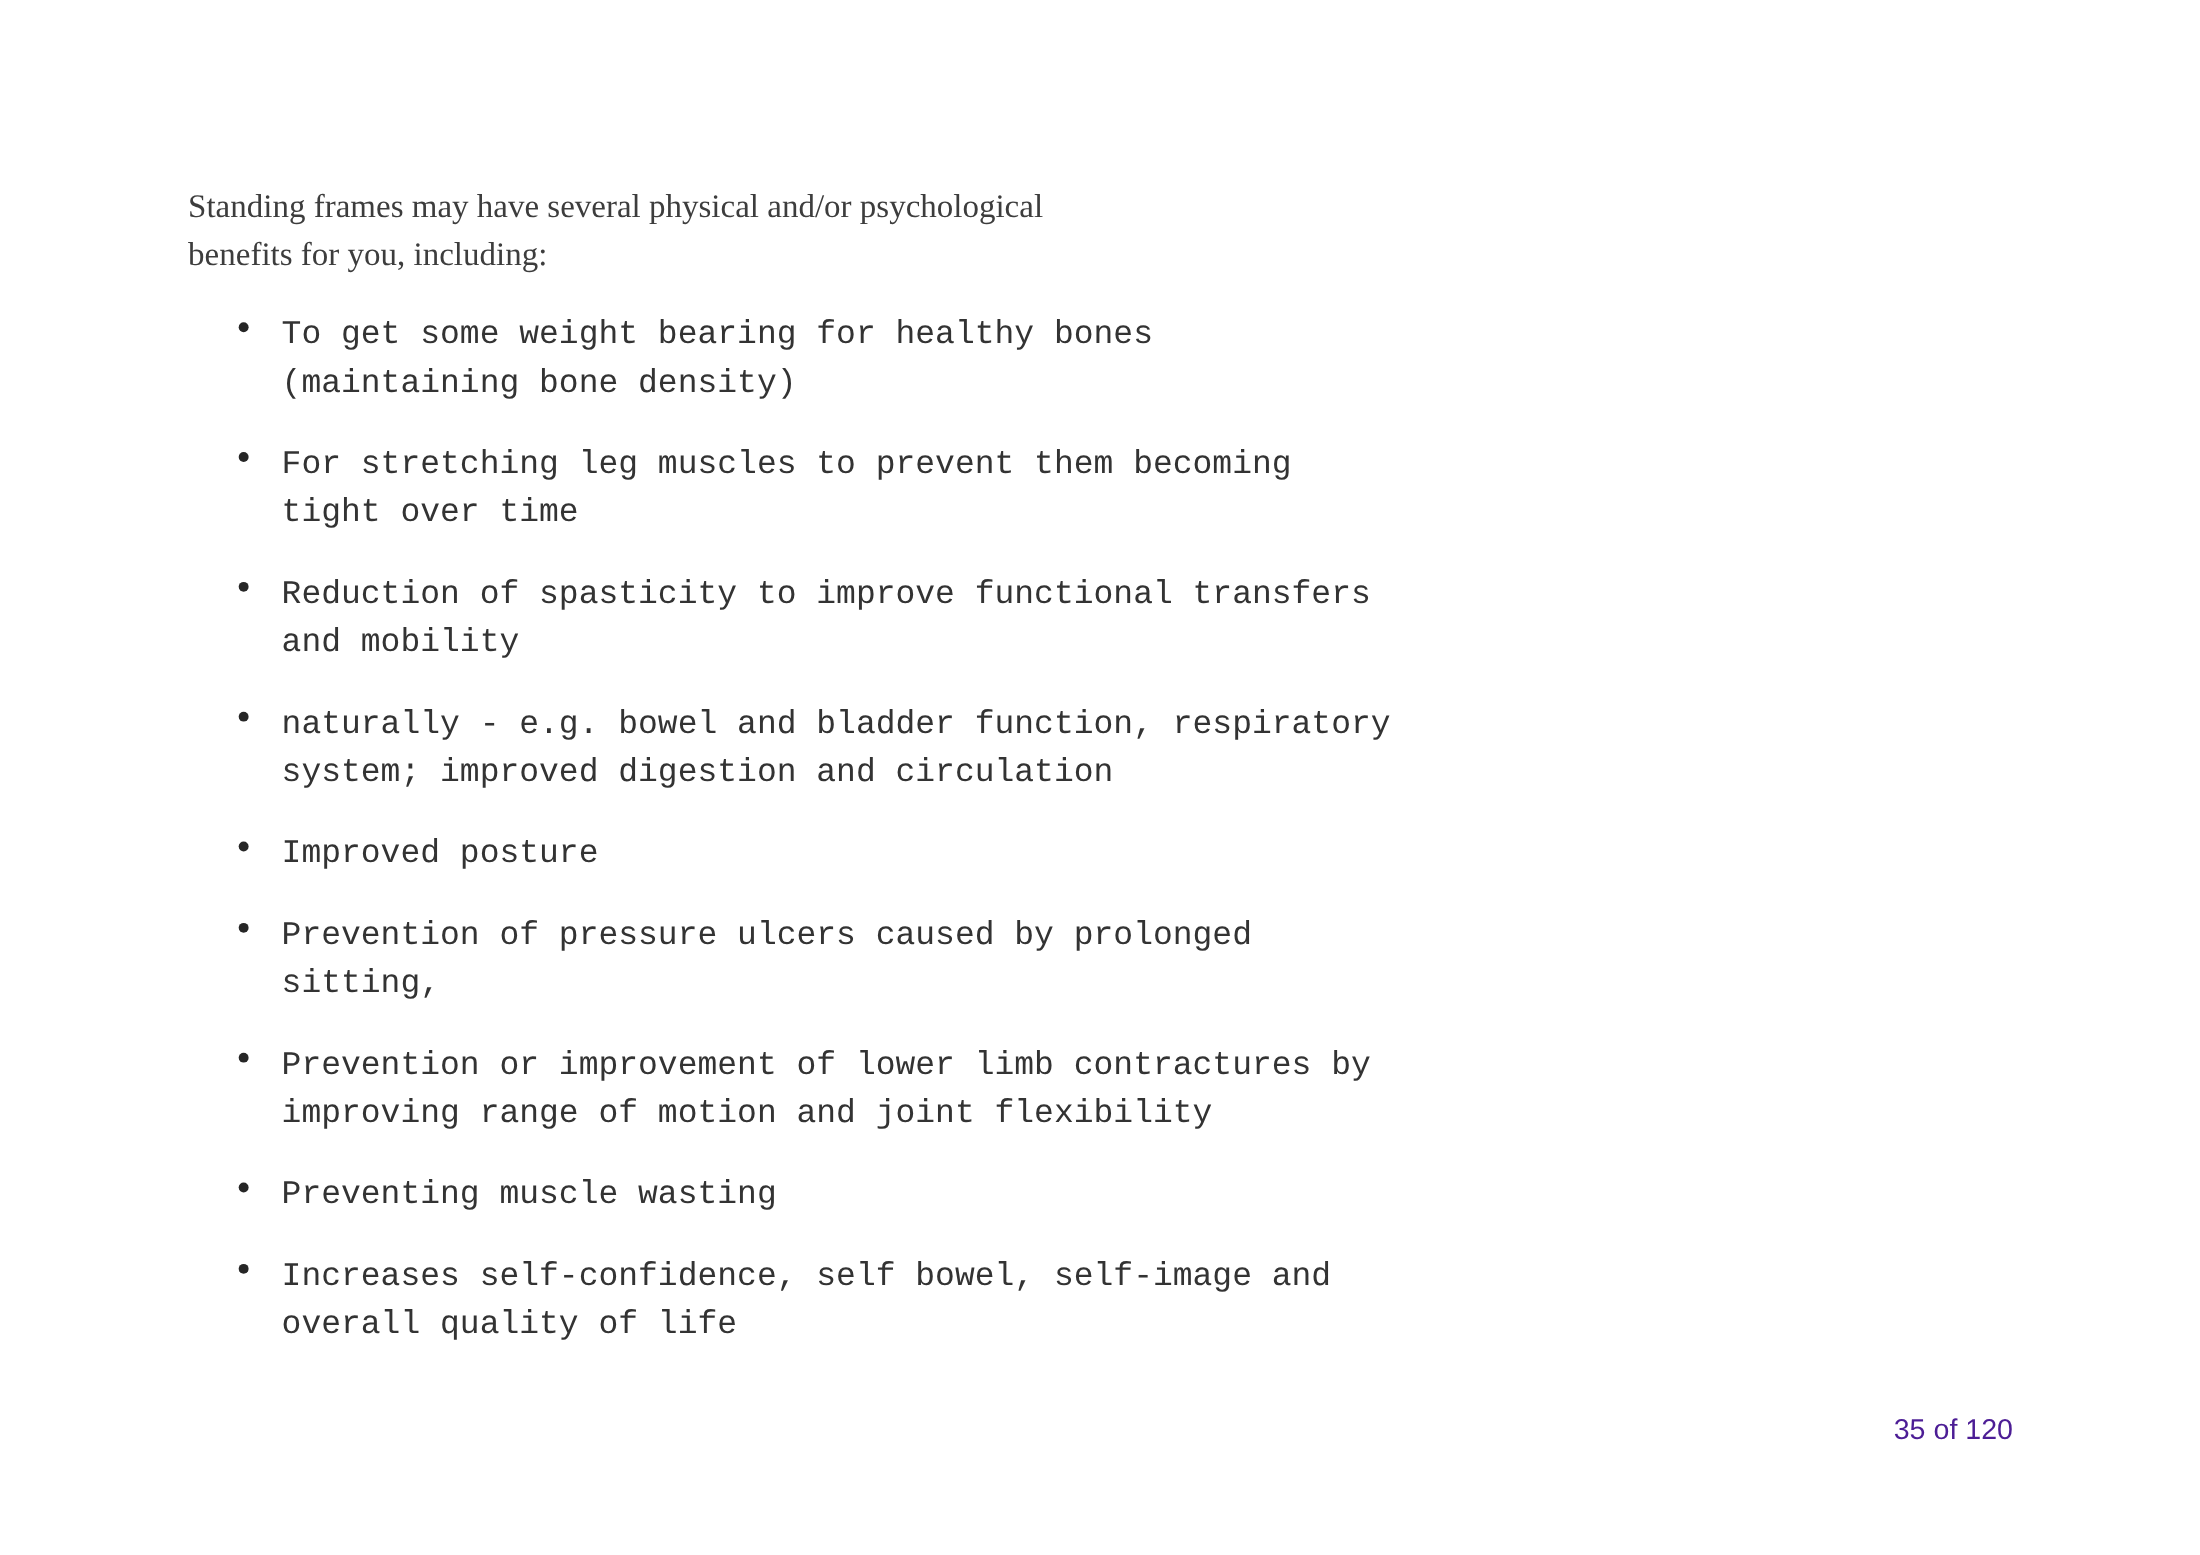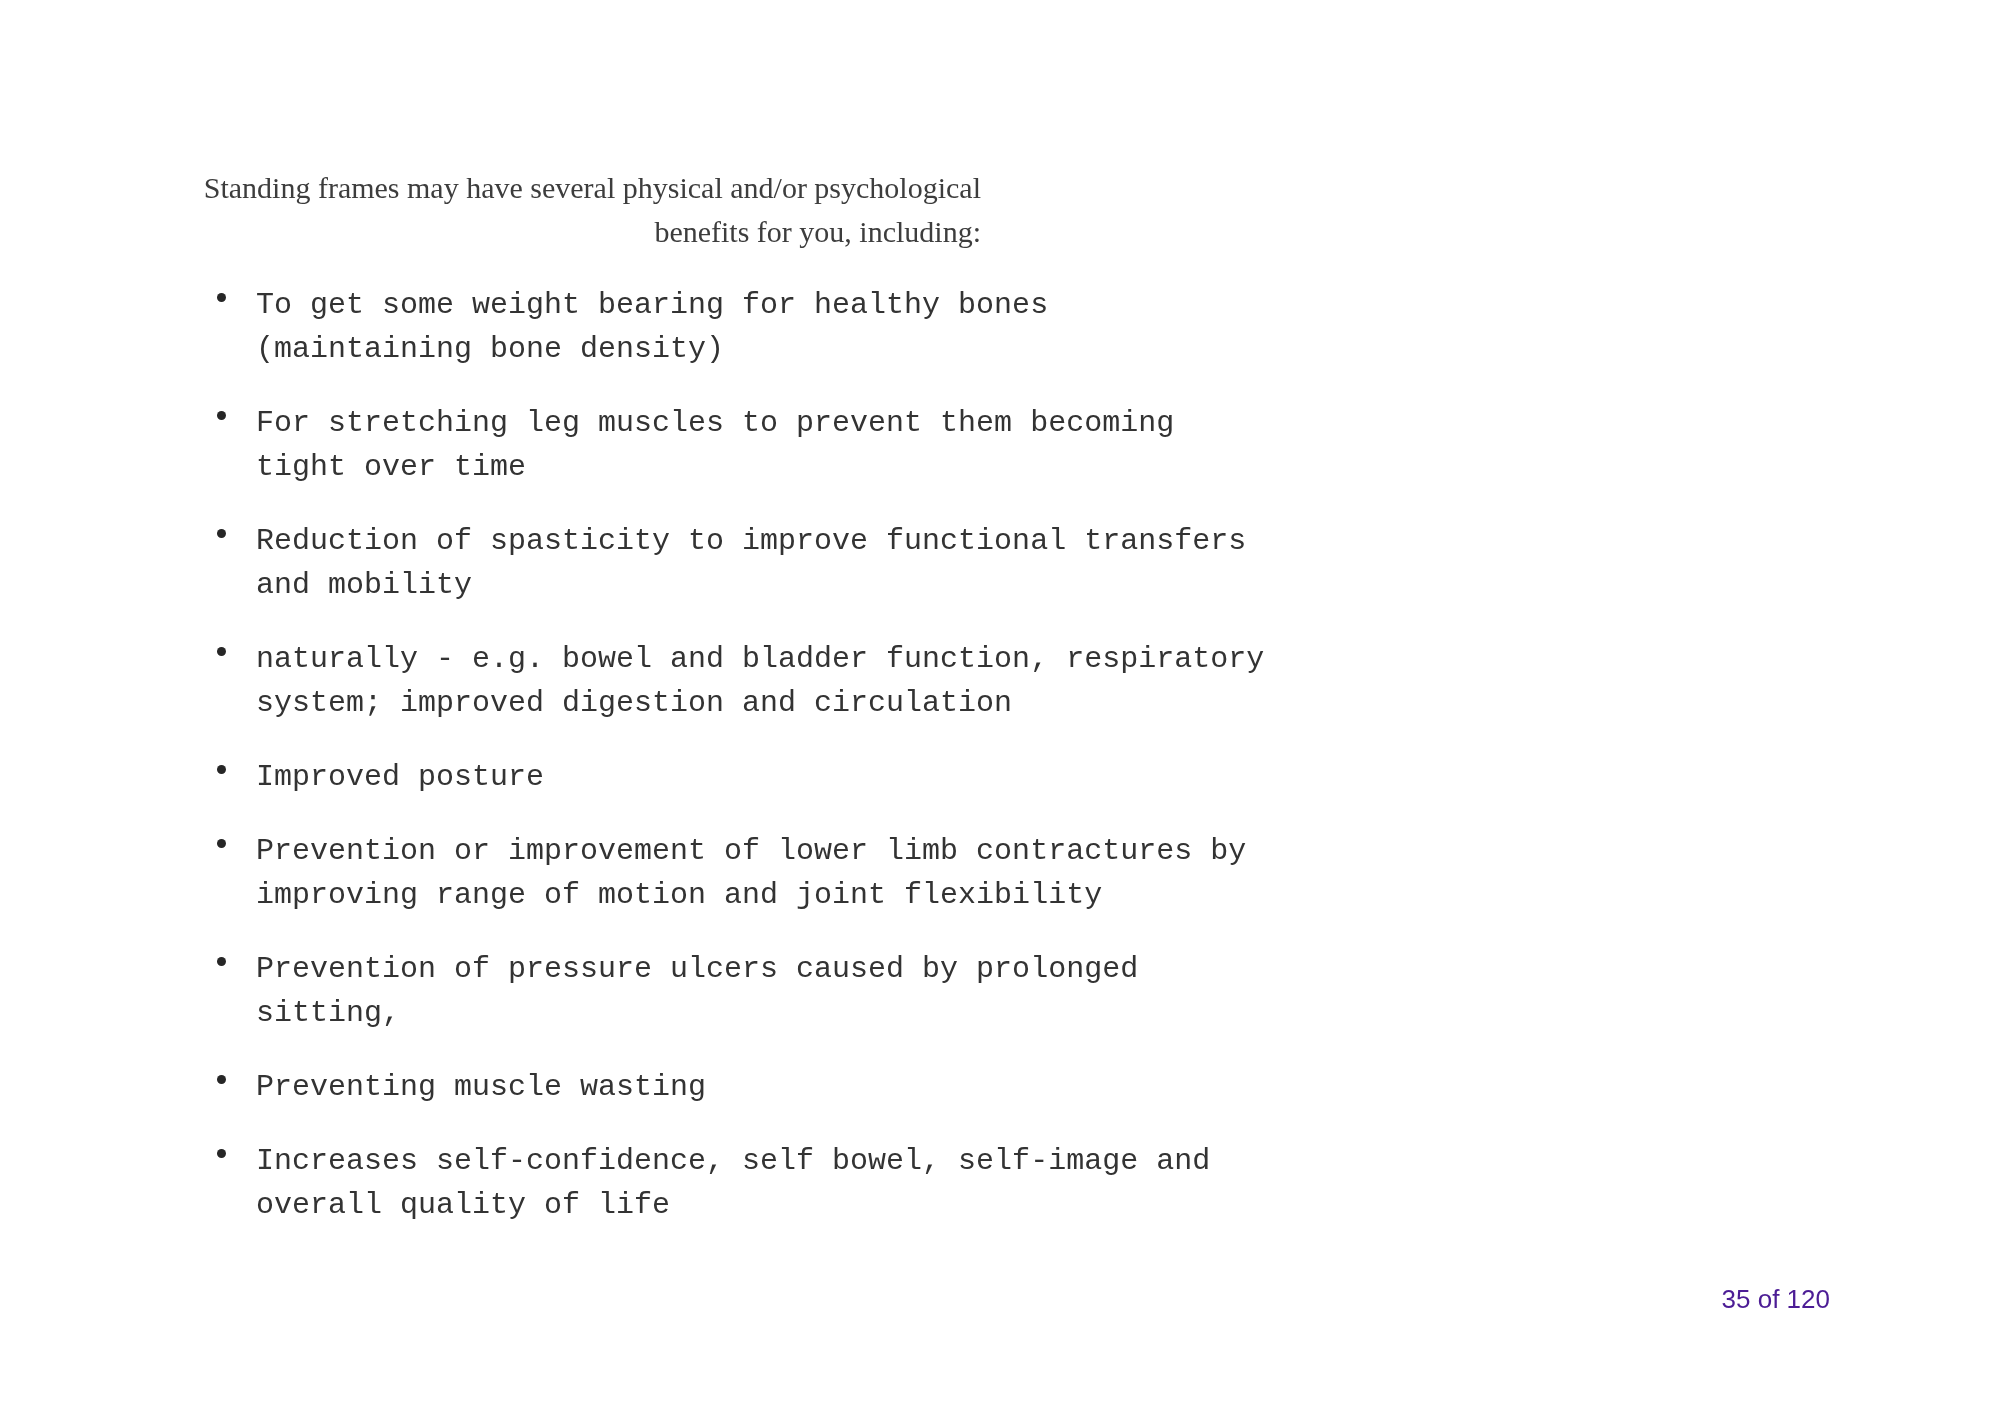--- a/index.html
+++ b/index.html
@@ -17,21 +17,20 @@
     overflow: hidden;
   }
   .intro {
     position: absolute;
     left: 171px;
     top: 166px;
     width: 810px;
     font-size: 30px;
     line-height: 44px;
     color: #3d3d3d;
-    text-align: right;
   }
   .line { white-space: nowrap; }
   .bullet-list {
     position: absolute;
     left: 256px;
     top: 283px;
     width: 705px;
     list-style: none;
     font-size: 30px;
     line-height: 44px;
@@ -112,30 +111,30 @@
     <li>
       <span class="bullet"></span>
       <div>
         <div class="line">Improved posture</div>
       </div>
     </li>
 
     <li>
       <span class="bullet"></span>
       <div>
-        <div class="line just">Prevention or improvement of lower limb contractures by</div>
-        <div class="line">improving range of motion and joint flexibility</div>
+        <div class="line just">Prevention of pressure ulcers caused by prolonged</div>
+        <div class="line">sitting,</div>
       </div>
     </li>
 
     <li>
       <span class="bullet"></span>
       <div>
-        <div class="line just">Prevention of pressure ulcers caused by prolonged</div>
-        <div class="line">sitting,</div>
+        <div class="line just">Prevention or improvement of lower limb contractures by</div>
+        <div class="line">improving range of motion and joint flexibility</div>
       </div>
     </li>
 
     <li>
       <span class="bullet"></span>
       <div>
         <div class="line">Preventing muscle wasting</div>
       </div>
     </li>
 

